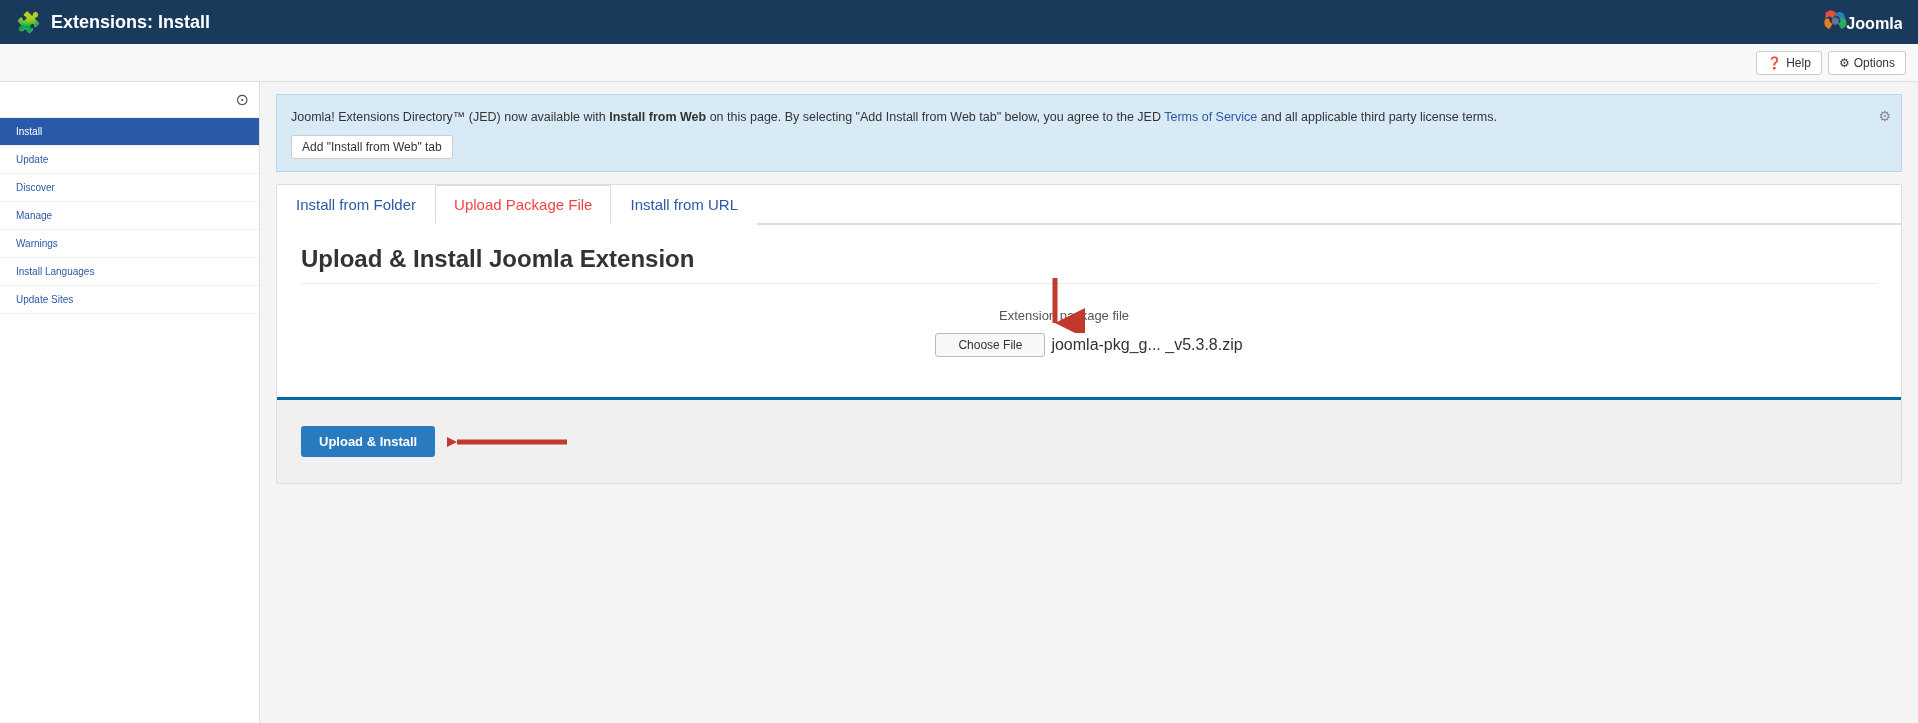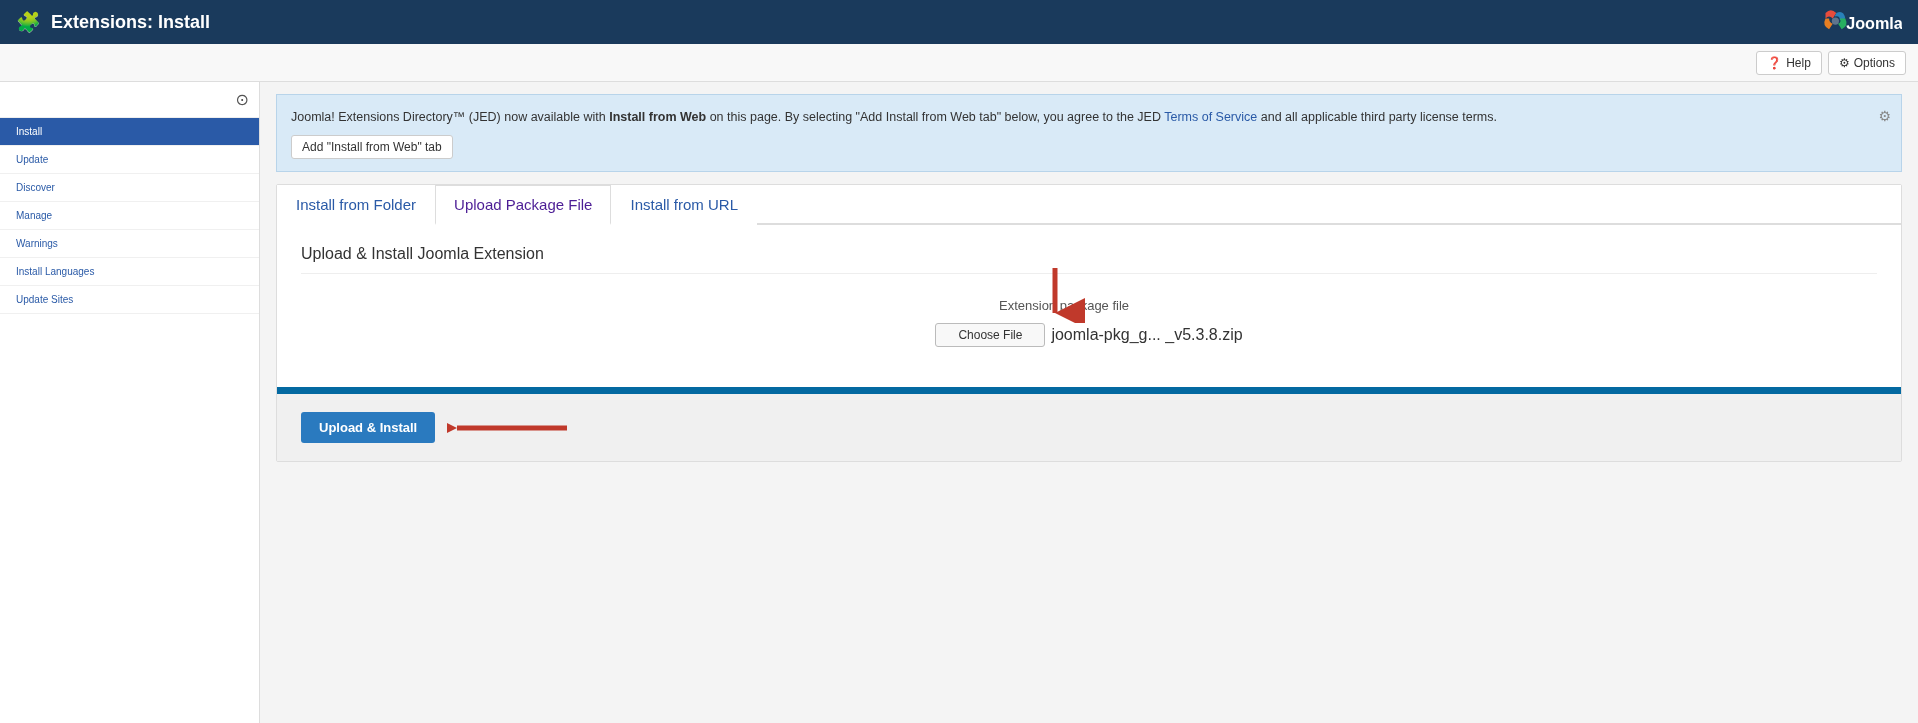--- a/index.html
+++ b/index.html
@@ -161,32 +161,32 @@
       font-size: 15px;
       color: #2a5aa7;
       border: 1px solid transparent;
       border-bottom: none;
       margin-bottom: -2px;
       background: #fff;
     }
     .tab.active {
       border-color: #ddd;
       border-bottom: 2px solid #fff;
-      color: #4c1d95;
+      color: #ef4444;
       font-weight: normal;
       background: #fff;
     }
 
     
     .upload-section {
       padding: 20px 24px;
     }
     .upload-section h2 {
-      font-size: 16px;
-      font-weight: normal;
+      font-size: 24px;
+      font-weight: bold;
       color: #333;
       margin-bottom: 24px;
       padding-bottom: 10px;
       border-bottom: 1px solid #eee;
     }
     .form-row {
       display: flex;
       align-items: center;
       gap: 10px;
       margin-bottom: 20px;
@@ -214,22 +214,22 @@
       color: #333;
     }
     .file-name {
       font-size: 16px;
       color: #333;
     }
 
     
     .upload-action {
       background: #f0f0f0;
-      border-top: 7px solid #0369a1;
-      padding: 18px 24px;
+      border-top: 3px solid #0369a1;
+      padding: 26px 24px;
       display: flex;
       align-items: flex-end;
       gap: 12px;
     }
     .upload-install-btn {
       background: #2a7abf;
       color: #fff;
       border: none;
       border-radius: 3px;
       padding: 8px 18px;

